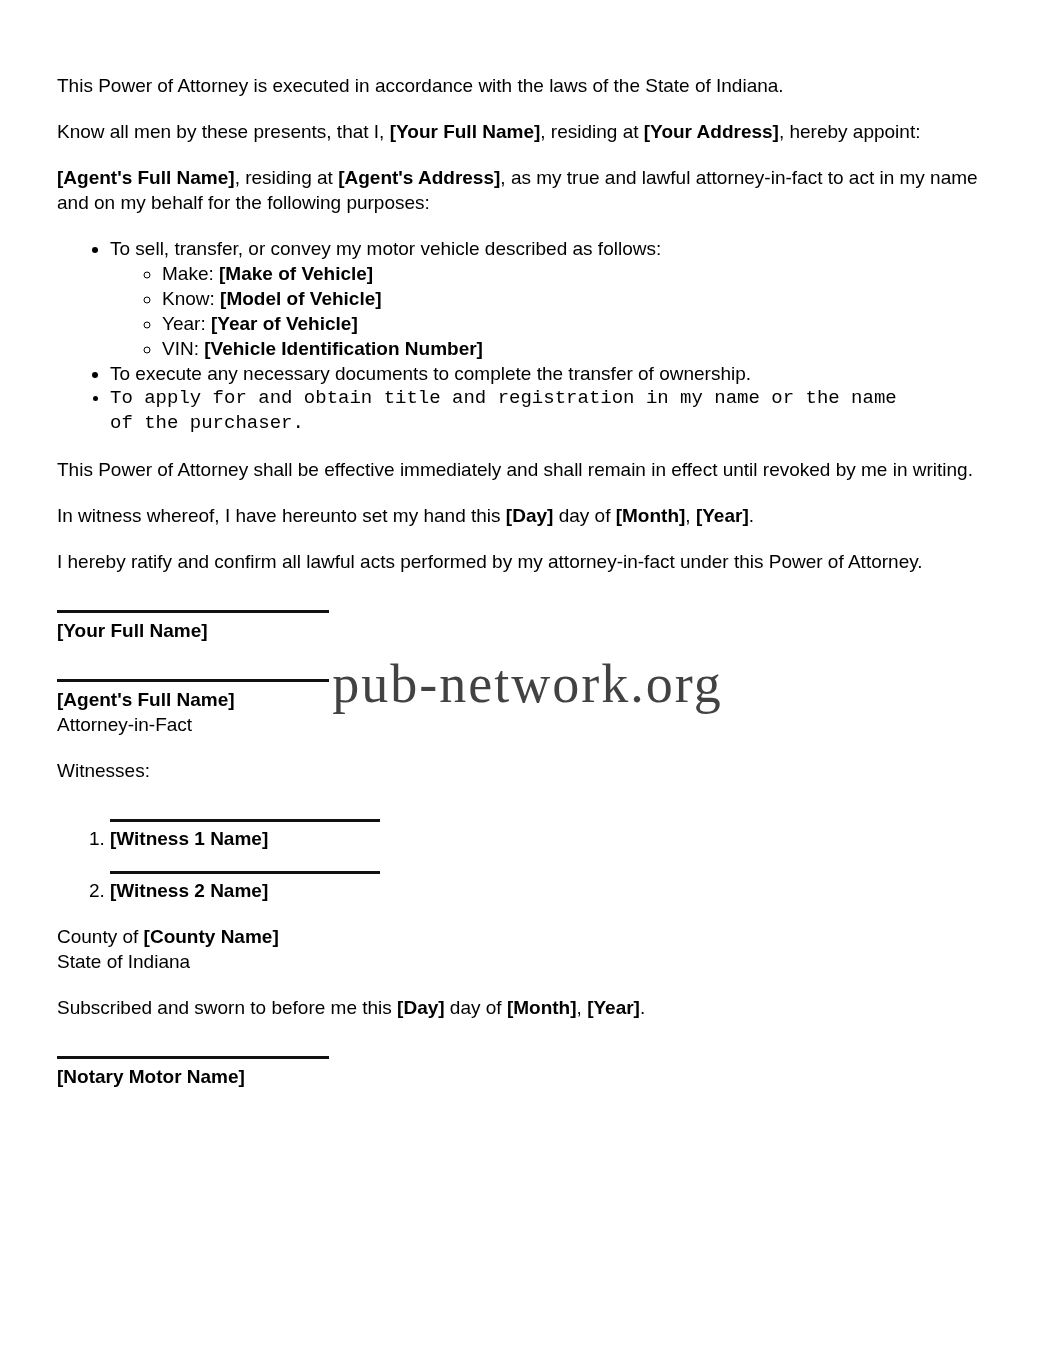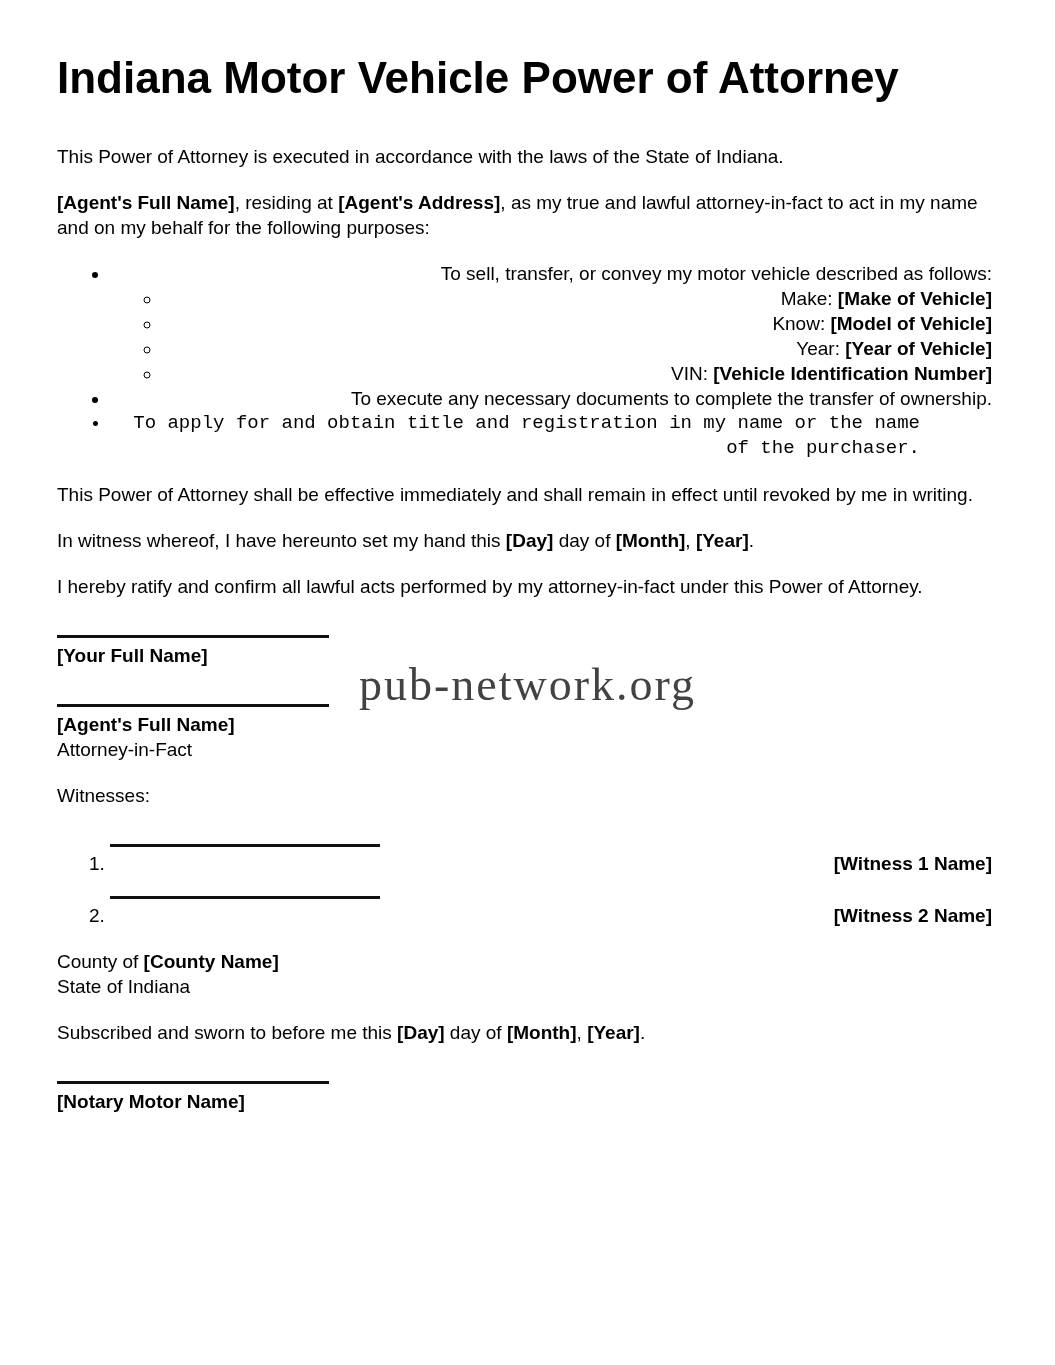--- a/index.html
+++ b/index.html
@@ -33,21 +33,21 @@
   ul.powers {
     margin: 21px 0;
     padding-left: 53px;
     list-style-type: disc;
   }
   ul.powers ul.vehicle {
     margin: 0;
     padding-left: 52px;
     list-style-type: circle;
   }
-  li { padding: 0; text-align: right; }
+  li { padding: 0; }
   li.apply-li { max-width: 810px; font-family: Liberation Mono, monospace; }
   .sig-block { margin-top: 36px; }
   .sig-line {
     width: 272px;
     height: 0;
     border-bottom: 3px solid #111111;
     margin-bottom: 5px;
   }
   .sig-name { font-weight: bold; }
   ol.witness-list {
@@ -62,39 +62,39 @@
     margin-bottom: 4px;
   }
   .wit-name { font-weight: bold; }
   .line2 { display: block; }
   .watermark {
     position: absolute;
     left: 50%;
     top: 684px;
     transform: translate(-50%, -50%);
     font-family: "Liberation Serif", "DejaVu Serif", serif;
-    font-size: 46px;
+    font-size: 54px;
     font-weight: normal;
     letter-spacing: 2px;
     color: rgba(25, 25, 25, 0.82);
     white-space: nowrap;
     pointer-events: none;
   }
 </style>
 </head>
 <body>
 
 <div class="page">
 
   <div class="watermark">pub-network.org</div>
 
-  <h1 class="doc-title">Indiana Motor Vehicle Power of Attorney</h1>
 
   <p>This Power of Attorney is executed in accordance with the laws of the State of Indiana.</p>
 
+  <p><span>Know all men by these presents, that I, </span><span class="b">[Your Full Name]</span><span>, residing at </span><span class="b">[Your Address]</span><span>, hereby appoint:</span></p>
 
   <p><span class="b">[Agent's Full Name]</span><span>, residing at </span><span class="b">[Agent's Address]</span><span>, as my true and lawful attorney-in-fact to act in my name and on my behalf for the following purposes:</span></p>
 
   <ul class="powers">
     <li>
       <span><span>To sell, transfer, or convey my motor vehicle described as follows:</span></span>
       <ul class="vehicle">
         <li><span>Make: </span><span class="b">[Make of Vehicle]</span></li>
         <li><span>Know: </span><span class="b">[Model of Vehicle]</span></li>
         <li><span>Year: </span><span class="b">[Year of Vehicle]</span></li>

